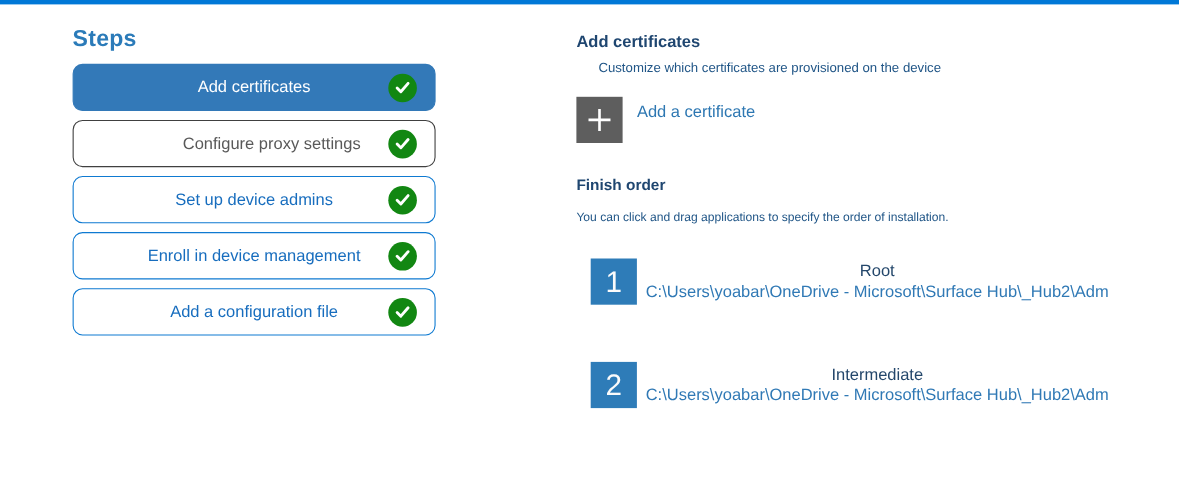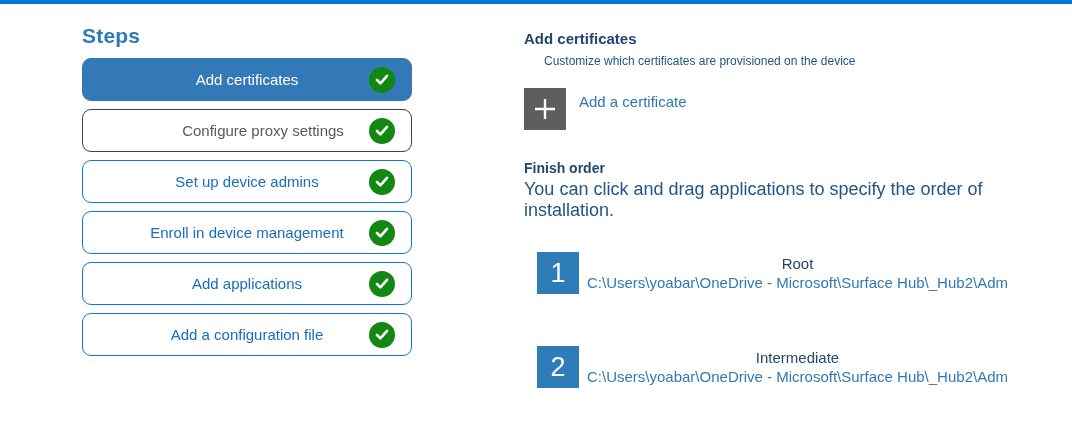--- a/index.html
+++ b/index.html
@@ -9,21 +9,21 @@
     font-family:"Liberation Sans", sans-serif;
     overflow:hidden;
     position:relative;
   }
   .top-bar {
     position:absolute; top:0; left:0;
     width:1072px; height:4px;
     background:var(--accent, #0078d7);
   }
   
-  .steps-panel { position:absolute; left:82px; top:24px; width:330px; }
+  .steps-panel { position:absolute; left:66px; top:24px; width:330px; }
   .steps-title { color:var(--steps-title, #2b7bb9); font-size:21px; font-weight:700; letter-spacing:0.2px; }
   .steps-list { margin-top:10px; }
   .step-btn {
     position:relative; display:flex; align-items:center; justify-content:center;
     width:330px; height:43px; border-radius:9px; margin-bottom:8px;
     background:#ffffff; border:1px solid var(--step-border, #0f7ad1);
     color:var(--step-text, #176dbe); font-size:15px;
     font-family:inherit; cursor:pointer; text-align:center;
   }
   .step-btn.active {
@@ -44,21 +44,21 @@
   .content-title { font-size:15px; font-weight:700; color:var(--heading-navy, #1f4670); }
   .content-sub { font-size:12px; color:var(--body-navy, #215687); margin-top:7px;margin-left:20px; }
   .add-row { display:flex; align-items:flex-start; margin-top:20px; cursor:pointer; width:220px;text-align:right; }
   .plus-tile {
     width:42px; height:42px; flex:none;
     background:var(--tile-gray, #5e5e5e);
     display:flex; align-items:center; justify-content:center;
   }
   .add-label { font-size:15px; color:var(--link-blue, #2d77b2); margin-left:13px; margin-top:5px; }
   .install-title { font-size:14px; font-weight:700; color:var(--heading-navy, #1f4670); margin-top:30px; }
-  .install-sub { font-size:18px; color:var(--body-navy, #215687); margin-top:3px; }
+  .install-sub { font-size:11px; color:var(--body-navy, #215687); margin-top:16px; }
   .install-item { display:flex; align-items:flex-start; margin-left:13px; cursor:move; }
   .num-tile {
     width:42px; height:42px; flex:none;
     background:var(--tile-blue, #2e7cb8);
     color:#fbfbfb; font-size:27px; font-weight:400;
     display:flex; align-items:center; justify-content:center;
   }
   .item-text { margin-left:8px; margin-top:2px; }
   .item-name { font-size:15px; color:var(--item-name-navy, #24476b); line-height:19px;text-align:center; }
   .item-path { font-size:15px; color:var(--path-blue, #3079b5); line-height:19px; white-space:nowrap; }
@@ -97,28 +97,20 @@
       </button>
       <button class="step-btn normal">
         <span>Enroll in device management</span>
         <span class="check">
           <svg width="14" height="12" viewBox="0 0 14 12">
             <path d="M2 6 L5.4 9.4 L12 1.8" fill="none" stroke="#ffffff" stroke-width="2.6" stroke-linecap="round" stroke-linejoin="round"></path>
           </svg>
         </span>
       </button>
       <button class="step-btn normal">
-        <span>Add applications</span>
-        <span class="check">
-          <svg width="14" height="12" viewBox="0 0 14 12">
-            <path d="M2 6 L5.4 9.4 L12 1.8" fill="none" stroke="#ffffff" stroke-width="2.6" stroke-linecap="round" stroke-linejoin="round"></path>
-          </svg>
-        </span>
-      </button>
-      <button class="step-btn normal">
         <span>Add a configuration file</span>
         <span class="check">
           <svg width="14" height="12" viewBox="0 0 14 12">
             <path d="M2 6 L5.4 9.4 L12 1.8" fill="none" stroke="#ffffff" stroke-width="2.6" stroke-linecap="round" stroke-linejoin="round"></path>
           </svg>
         </span>
       </button>
     </div>
 </div>
 

